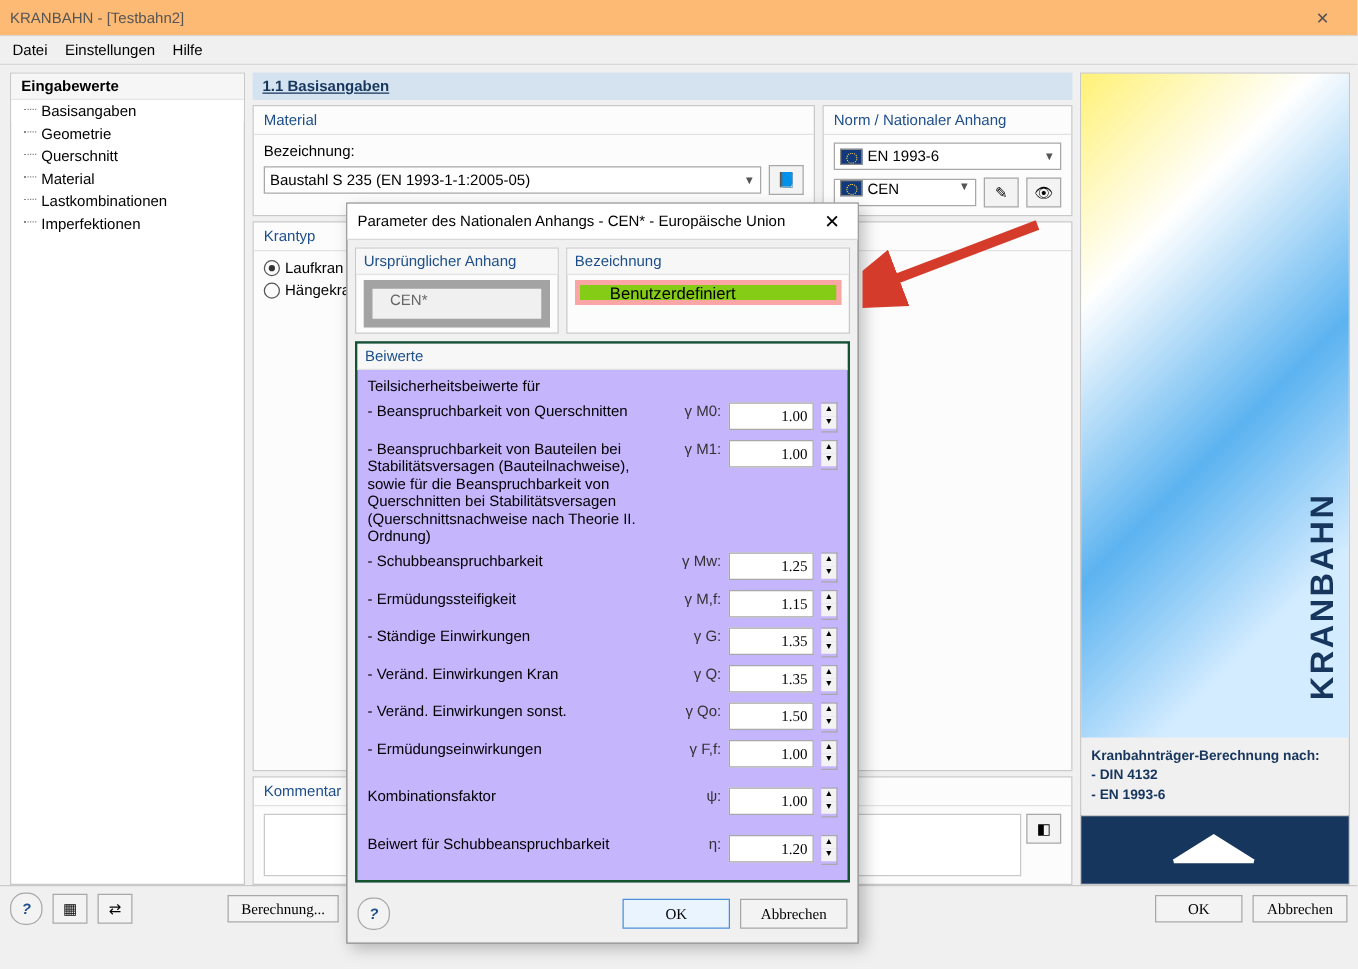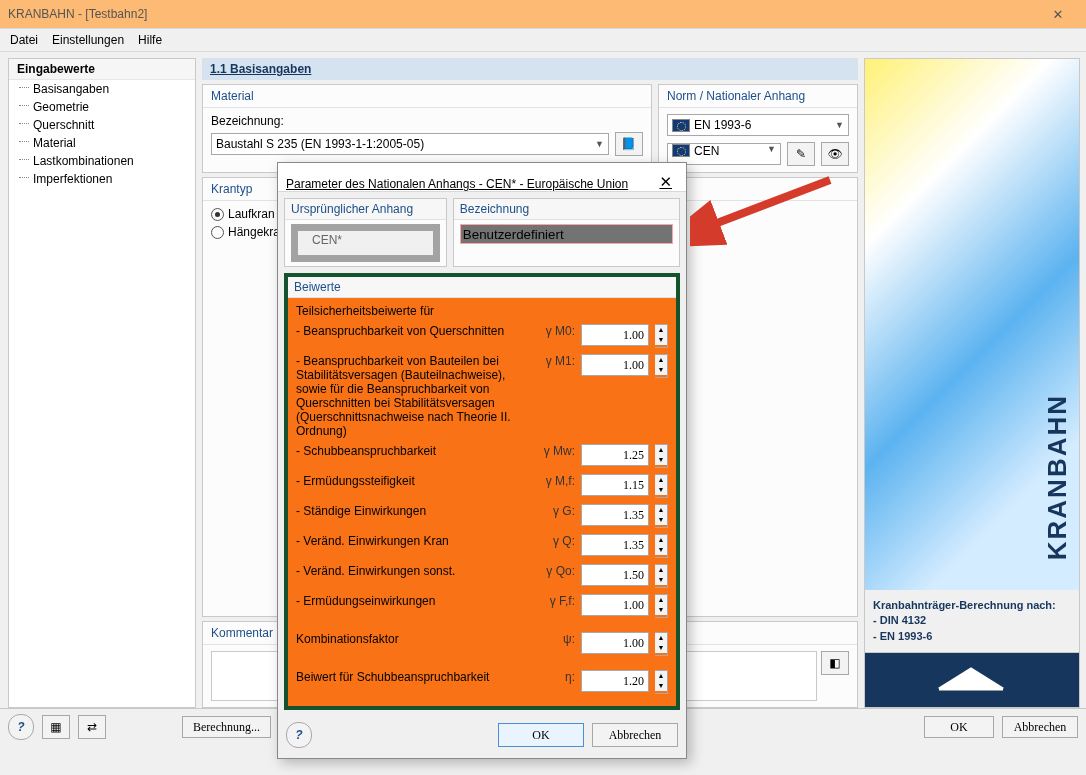--- a/index.html
+++ b/index.html
@@ -36,28 +36,28 @@
             writing-mode:vertical-rl;transform:rotate(180deg);letter-spacing:2px;}
   .brandinfo{padding:8px;color:#17365D;font-weight:bold;font-size:11px;line-height:1.4;}
   .logobox{background:#17365D;height:54px;border-top:1px solid #c9c9c9;display:flex;align-items:center;justify-content:center;position:relative;}
   
   .footer{height:36px;border-top:1px solid #c9c9c9;display:flex;align-items:center;padding:0 8px;gap:8px;
           background:#f0f0f0;}
   .footer .spacer{flex:1}
   
   .dialog{position:absolute;left:277px;top:162px;width:408px;border:1px solid #888;background:#f0f0f0;
           box-shadow:4px 4px 12px rgba(0,0,0,.25);}
-  .dialog .dtitle{background:#fff;height:28px;display:flex;align-items:flex-end;padding:0 8px;
-                  border-bottom:1px solid #d8d8d8;text-decoration:underline;}
+  .dialog .dtitle{background:#fff;height:28px;display:flex;align-items:center;padding:0 8px;
+                  border-bottom:1px solid #d8d8d8;}
   .dclose{margin-left:auto;font-size:15px;padding:0 6px;}
-  .dsect{border:4px solid #14532d;margin:6px;background:#f97316;}
+  .dsect{border:2px solid #14532d;margin:6px;background:#c4b5fd;}
   .dsect .ttl{color:#1e4f8a;padding:3px 6px;border-bottom:1px solid #e2e2e2;background:#f7f7f7;}
   .dfield{padding:4px 6px;}
   .dread{border:7px solid #a3a3a3;background:#f0f0f0;height:20px;padding:2px 14px;color:#666;}
-  .dinput{border:1px solid #fca5a5;background:#737373;height:20px;padding:2px 2px;width:100%;box-sizing:border-box;}
+  .dinput{border:4px solid #fca5a5;background:#84cc16;height:20px;padding:2px 24px;width:100%;box-sizing:border-box;}
   .dsect.flexrow{display:flex;gap:6px;margin:6px;}
   .half{flex:1;border:1px solid #c9c9c9;background:#fcfcfc;}
   .beiwerte{padding:6px 8px;}
   .brow{display:flex;align-items:flex-start;margin:6px 0;gap:6px;}
   .brow .lbl{flex:1;padding-right:4px;}
   .brow .sym{width:36px;text-align:right;color:#333;}
   .spin{width:58px;height:20px;border:1px solid #a8a8a8;background:#fff;text-align:right;padding:0 4px;font:12px "Segoe UI";}
   .spinbtns{display:inline-flex;flex-direction:column;border:1px solid #a8a8a8;border-left:none;height:22px;}
   .spinbtns span{font-size:7px;line-height:10px;width:12px;text-align:center;background:#f3f3f3;}
   .dlgfoot{display:flex;gap:8px;padding:6px 8px 10px;align-items:center;}

